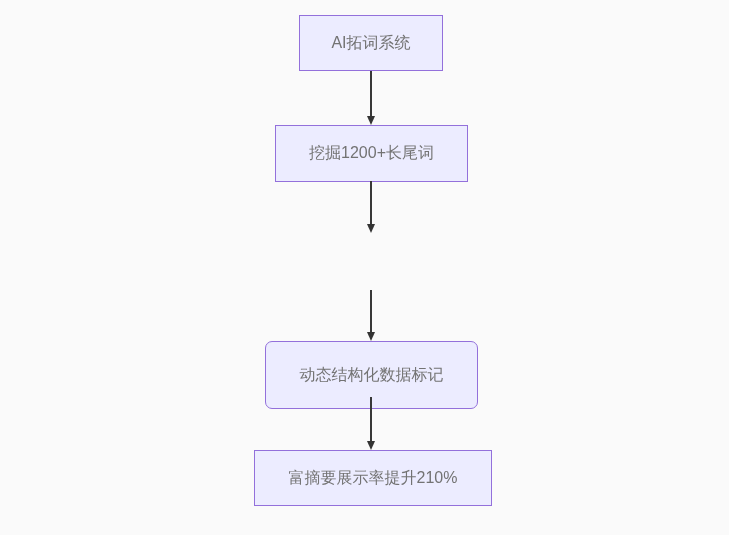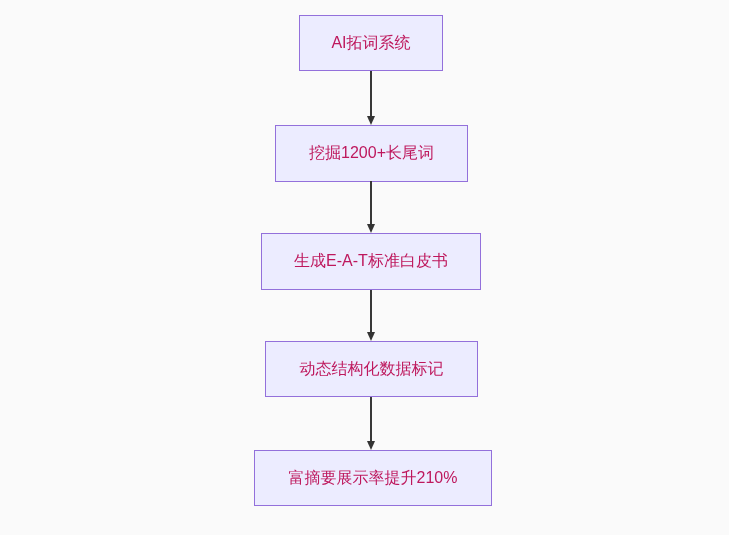--- a/index.html
+++ b/index.html
@@ -19,28 +19,28 @@
     position: absolute;
     background: #ECECFF;
     border: 1px solid #9370DB;
     display: flex;
     align-items: center;
     justify-content: center;
     box-sizing: border-box;
   }
   .node-label {
     font-size: 16px;
-    color: #be185d;
+    color: #737373;
     white-space: nowrap;
     text-align: center;
   }
   .n0 { left: 299px; top: 15px;  width: 144px; height: 56px; }
   .n1 { left: 275px; top: 125px; width: 193px; height: 57px; }
   .n2 { left: 261px; top: 233px; width: 220px; height: 57px; }
-  .n3 { left: 265px; top: 341px; width: 213px; height: 56px; }
+  .n3 { left: 265px; top: 341px; width: 213px; height: 68px; border-radius: 7px; }
   .n4 { left: 254px; top: 450px; width: 238px; height: 56px; }
   .arrow {
     position: absolute;
     left: 366px;
     width: 10px;
   }
   .a0 { top: 71px;  height: 54px; }
   .a1 { top: 181px; height: 52px; }
   .a2 { top: 290px; height: 51px; }
   .a3 { top: 397px; height: 53px; }
@@ -79,23 +79,20 @@
 
   <div class="node n1">
     <span class="node-label">挖掘1200+长尾词</span>
   </div>
 
   <div class="arrow a1">
     <div class="arrow-line"></div>
     <div class="arrow-head"></div>
   </div>
 
-  <div class="node n2">
-    <span class="node-label">生成E-A-T标准白皮书</span>
-  </div>
 
   <div class="arrow a2">
     <div class="arrow-line"></div>
     <div class="arrow-head"></div>
   </div>
 
   <div class="node n3">
     <span class="node-label">动态结构化数据标记</span>
   </div>
 

